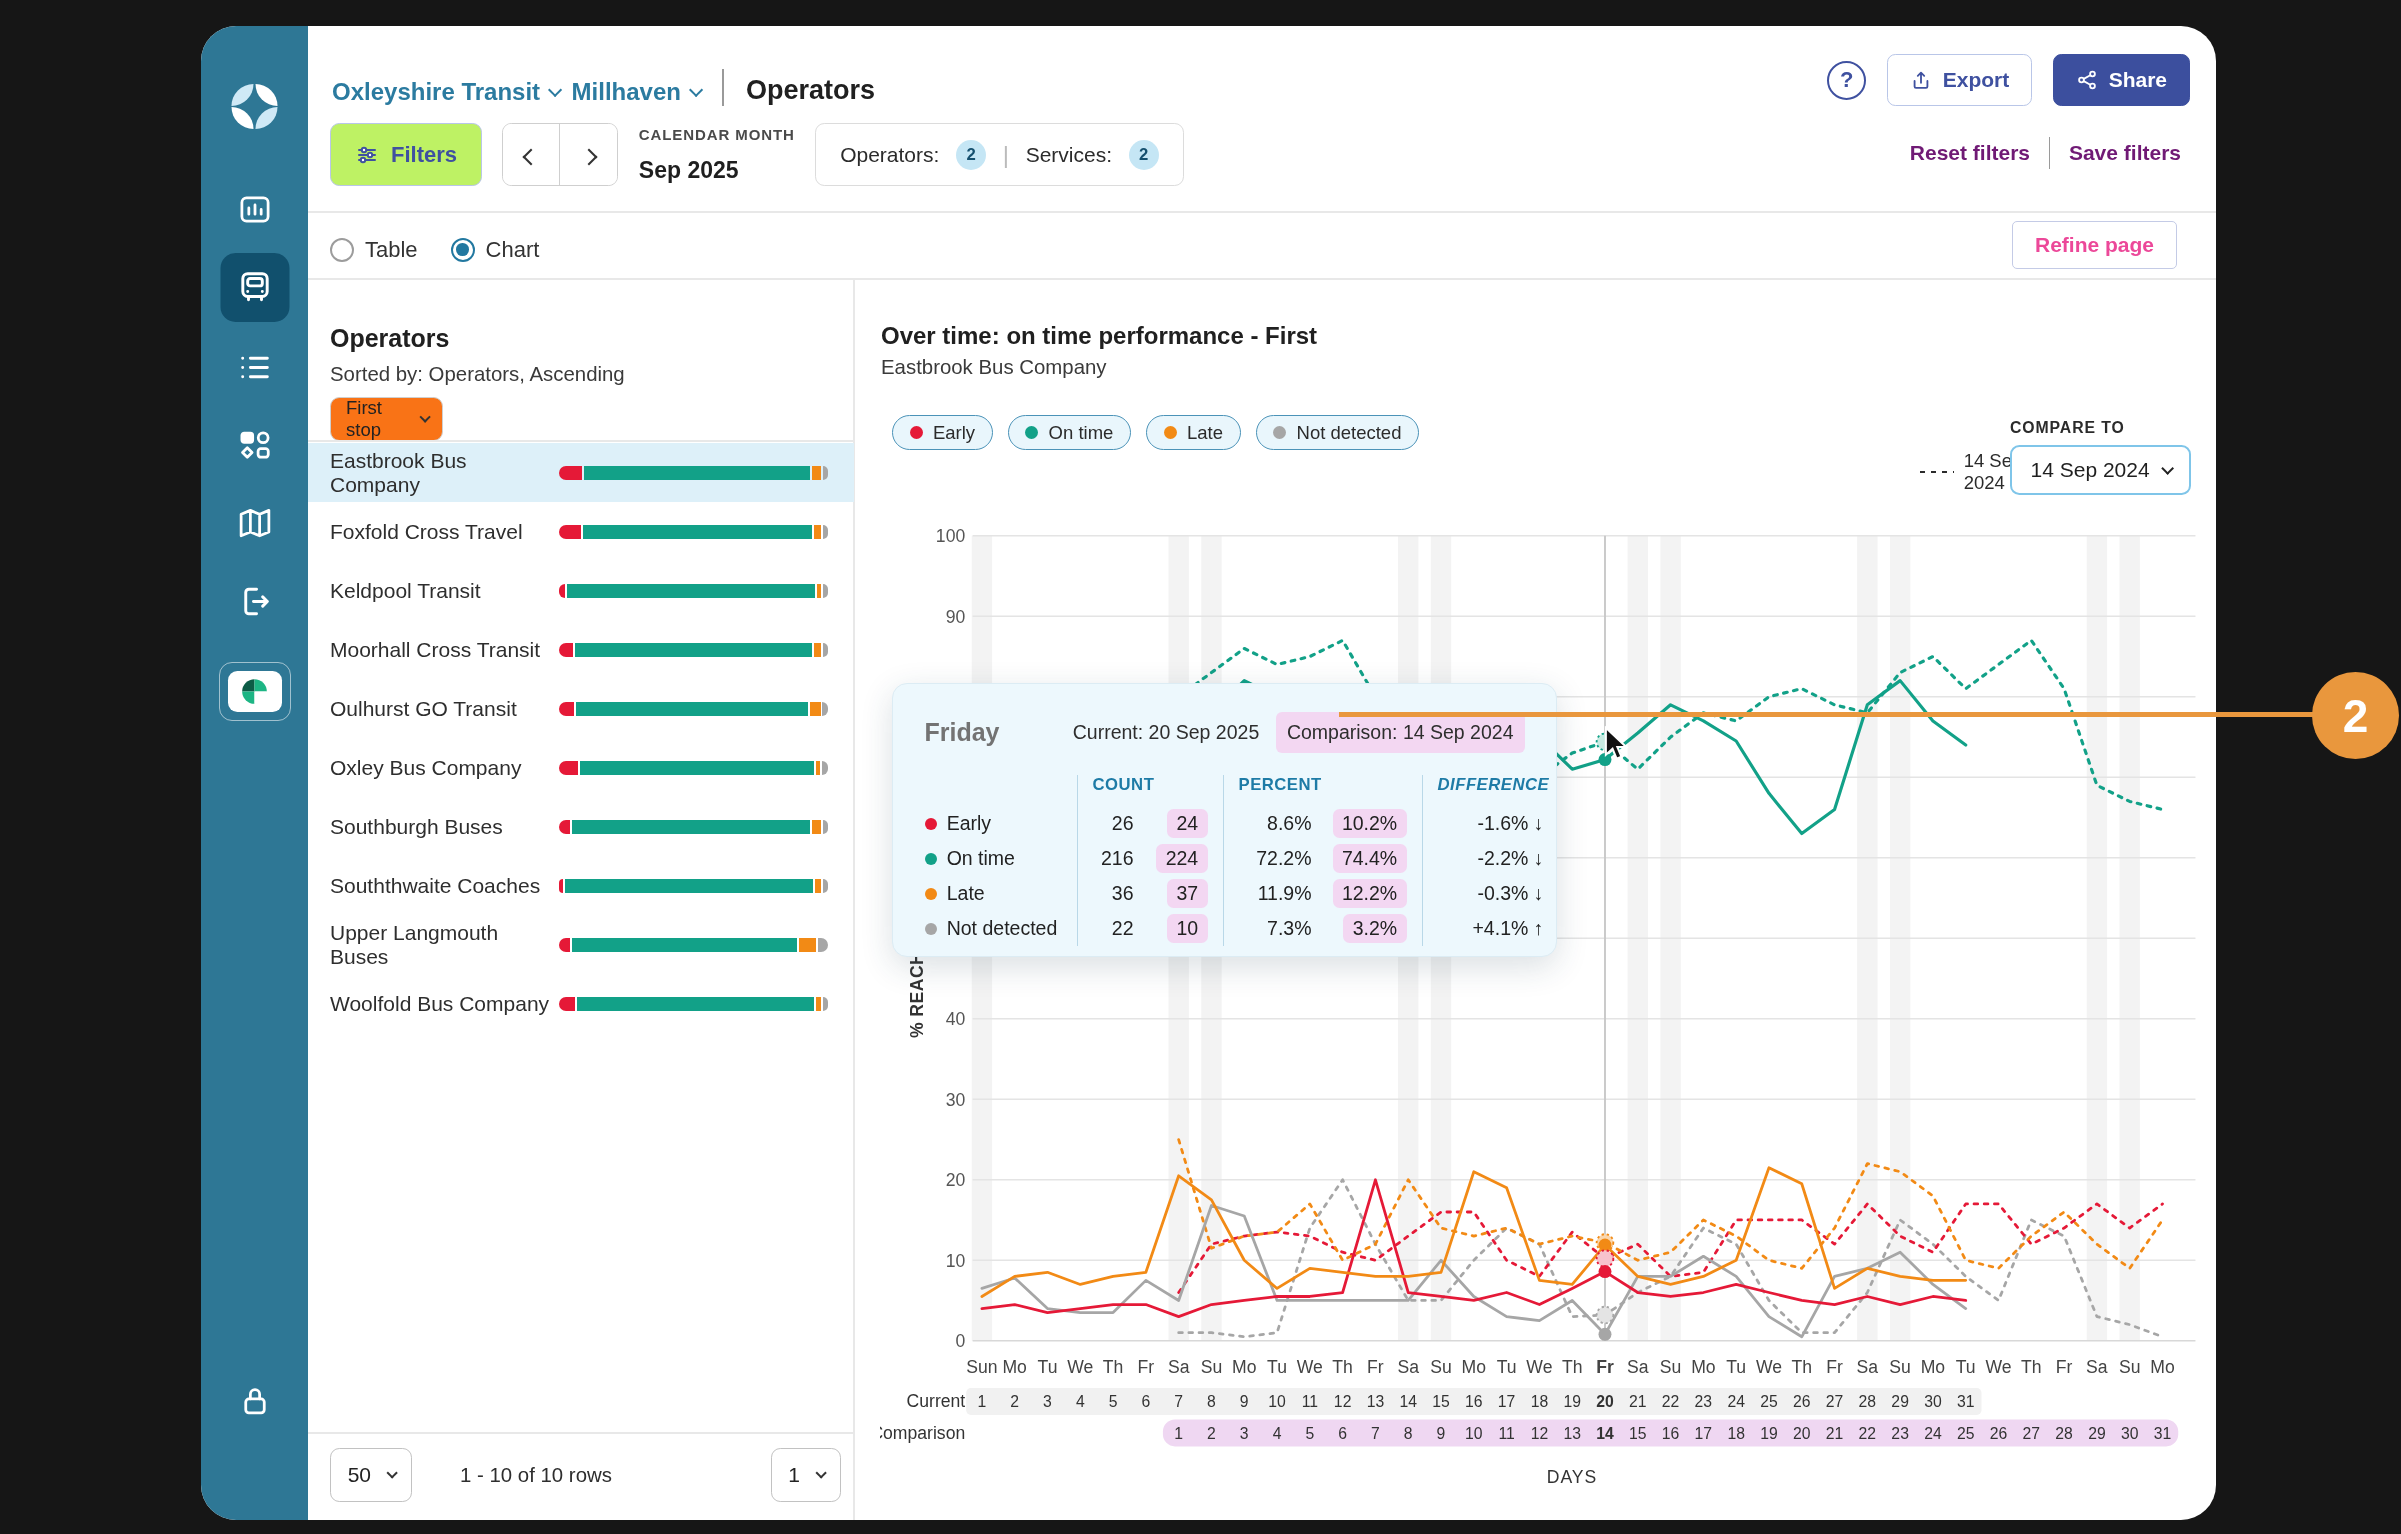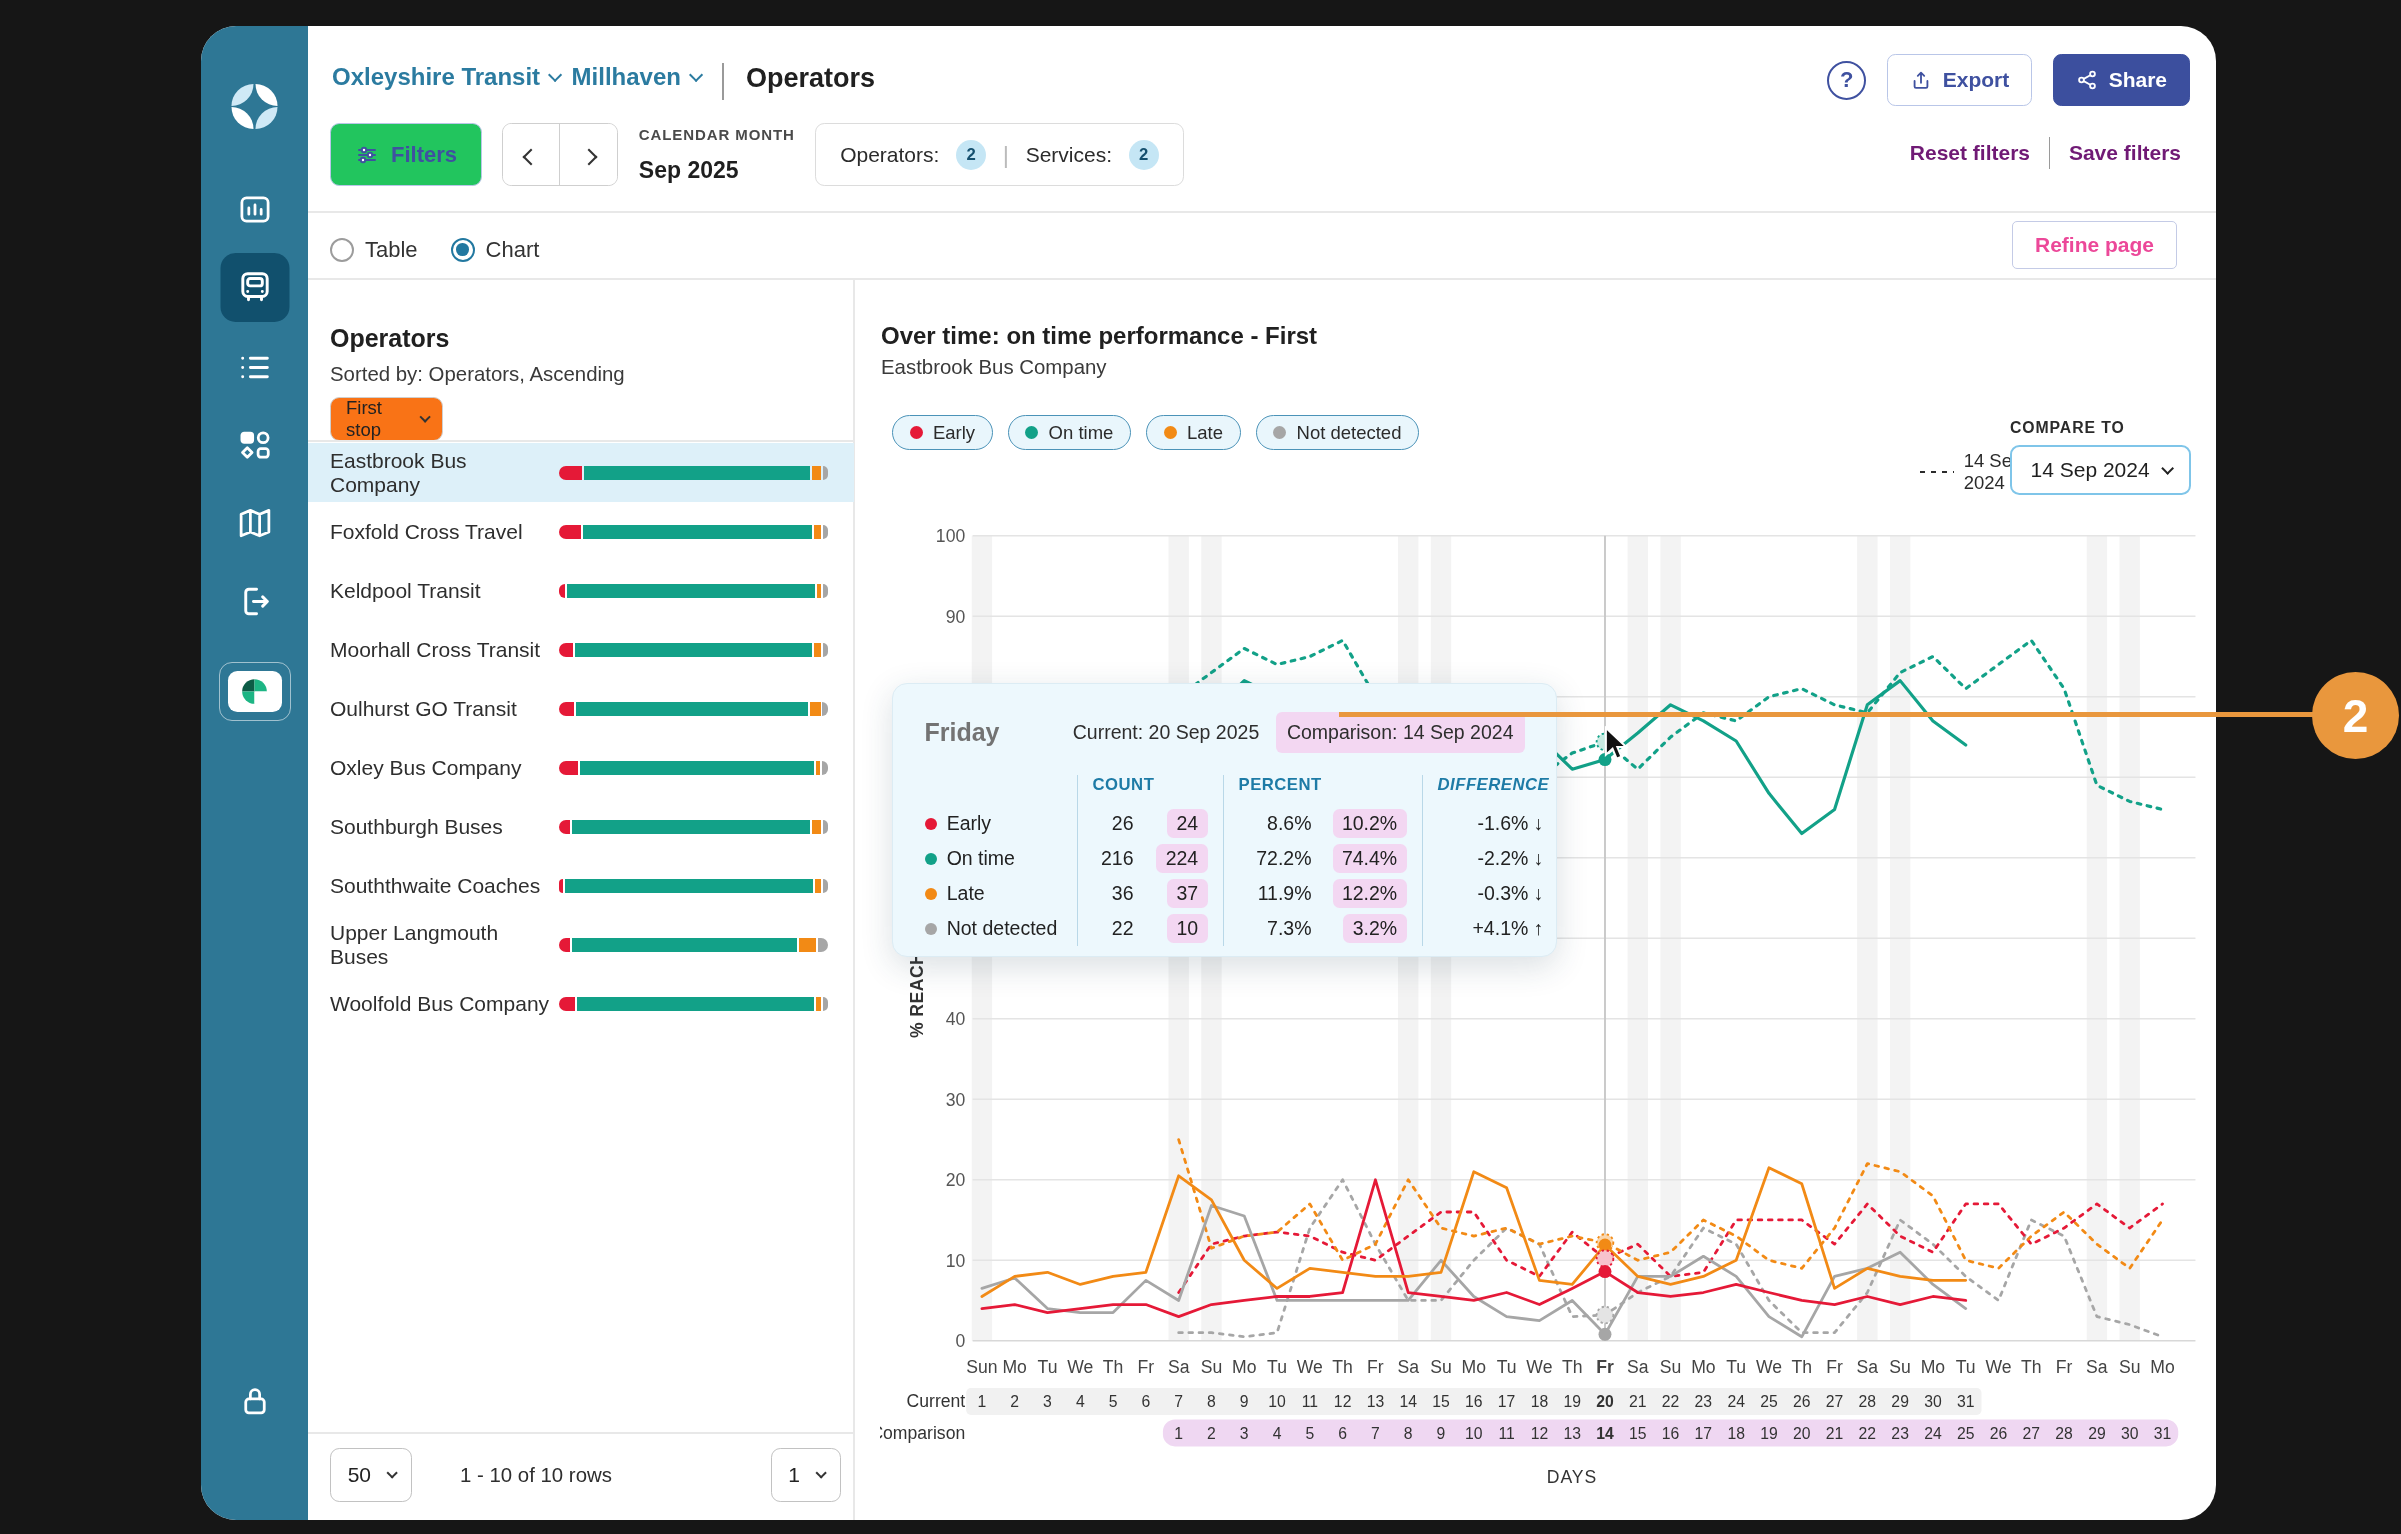--- a/index.html
+++ b/index.html
@@ -17,35 +17,35 @@
   .pinwheel { display:grid; grid-template-columns:22px 22px; grid-template-rows:22px 22px; gap:1.9px; }
   .pinwheel span { width:22px; height:22px; }
   .pw1 { background:#cfe9f6; border-radius:100% 0 100% 0; }
   .pw2 { background:#ffffff; border-radius:0 100% 0 100%; }
   .pw3 { background:#ffffff; border-radius:0 100% 0 100%; }
   .pw4 { background:#cfe9f6; border-radius:100% 0 100% 0; }
   .app-badge { width:72px; height:59px; border:1.9px solid rgba(255,255,255,.55); border-radius:13px; display:flex; align-items:center; justify-content:center; }
   .app-badge-inner { width:54px; height:41px; background:#fff; border-radius:9.3px; display:flex; align-items:center; justify-content:center; }
 
   
-  .crumb-row { position:absolute; left:131px; top:37px; height:43px; display:flex; align-items:flex-start; gap:13px; }
+  .crumb-row { position:absolute; left:131px; top:37px; height:43px; display:flex; align-items:flex-end; gap:13px; }
   .crumb { font-size:24px; font-weight:700; color:#2b7ba0; display:flex; align-items:center; gap:8.3px; cursor:pointer; }
   .chev { display:inline-block; width:10.2px; height:10.2px; border-right:2.4px solid currentColor; border-bottom:2.4px solid currentColor; transform:rotate(45deg) translateY(-2.8px); }
   .crumb-div { width:1.9px; height:37px; background:#9a9a9a; margin:0 9.3px; }
   .page-title { font-size:27px; font-weight:700; color:#202020; }
 
   .hdr-right { position:absolute; right:26px; top:28px; display:flex; align-items:center; gap:20.4px; }
   .help-btn { width:39px; height:39px; border:2.8px solid #3f51a0; border-radius:50%; color:#3f51a0; font-size:22px; font-weight:700; display:flex; align-items:center; justify-content:center; }
   .btn { height:52px; border-radius:8.3px; display:flex; align-items:center; gap:11px; padding:0 22px; font-size:21px; font-weight:600; cursor:pointer; }
   .btn-outline { background:#fff; border:1.5px solid #b9c6e8; color:#3f51a0; }
   .btn-solid { background:#3c4f9e; border:1.5px solid #3c4f9e; color:#fff; }
 
   
   .filters-row { position:absolute; left:129px; top:97px; height:63px; display:flex; align-items:center; gap:20.4px; }
-  .filters-btn { height:63px; border:1.5px solid #b9c6e8; border-radius:9.3px; background:#22c55e; color:#3f51a0; display:flex; align-items:center; gap:12px; padding:0 24px; font-size:22px; font-weight:600; cursor:pointer; }
+  .filters-btn { height:63px; border:1.5px solid #b9c6e8; border-radius:9.3px; background:#bef264; color:#3f51a0; display:flex; align-items:center; gap:12px; padding:0 24px; font-size:22px; font-weight:600; cursor:pointer; }
   .pager { display:flex; height:63px; border:1.5px solid #cfcfcf; border-radius:9.3px; overflow:hidden; background:#fff; }
   .pager button { width:57px; border:none; background:#fff; font-size:24px; color:#333; cursor:pointer; }
   .pager button:first-child { border-right:1.5px solid #cfcfcf; }
   .chev-l, .chev-r { display:inline-block; width:12px; height:12px; border-right:2.6px solid #333; border-bottom:2.6px solid #333; }
   .chev-l { transform:rotate(135deg); } .chev-r { transform:rotate(-45deg); }
   .cal-block .cap { font-size:15px; letter-spacing:0.9px; color:#4a4a4a; font-weight:600; }
   .cal-block .val { font-size:23px; font-weight:700; color:#1f1f1f; margin-top:14px; }
   .counts-pill { height:63px; border:1.5px solid #dcdcdc; border-radius:9.3px; background:#fff; display:flex; align-items:center; gap:16.7px; padding:0 24px; font-size:21px; color:#2b2b2b; }
   .count-badge { width:30px; height:30px; border-radius:50%; background:#c5e6f5; color:#15506f; font-size:16.7px; font-weight:700; display:flex; align-items:center; justify-content:center; }
   .counts-sep { color:#bbb; font-size:24px; }

